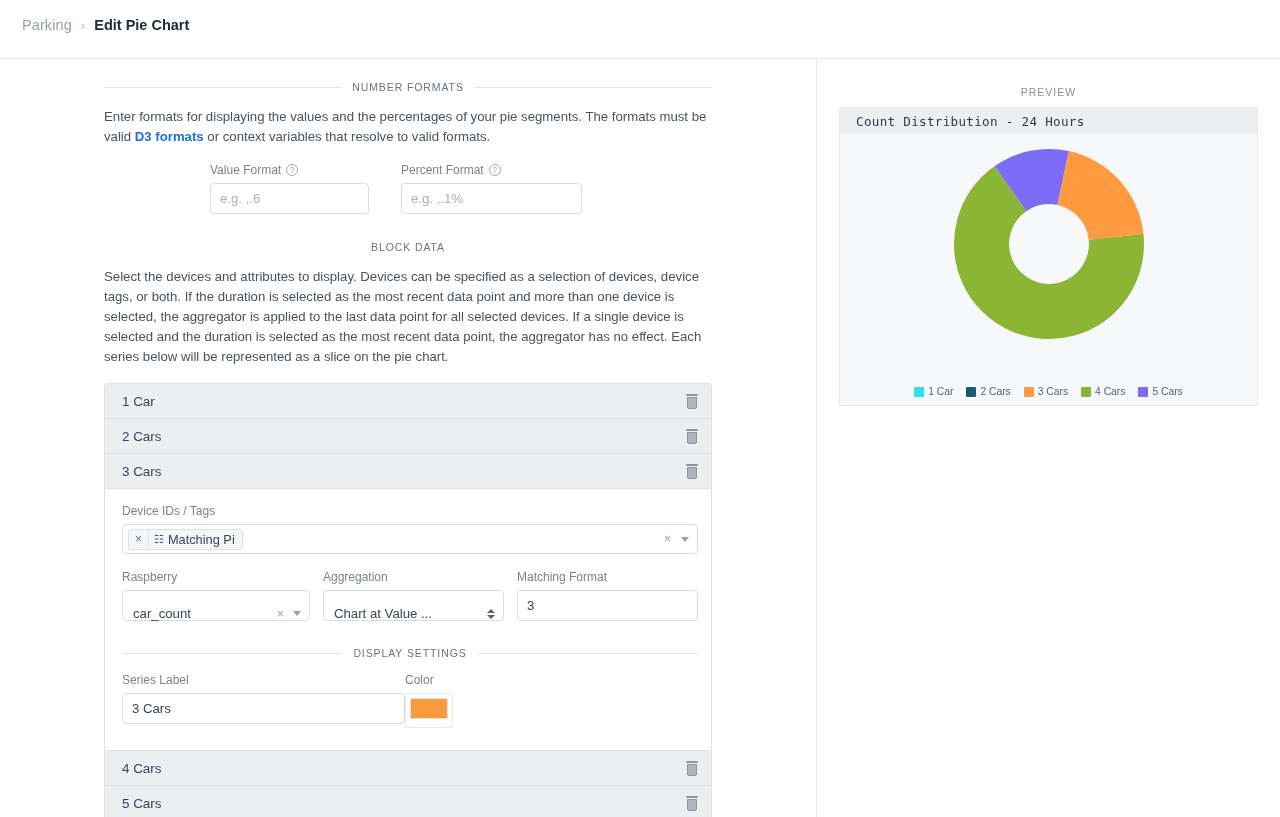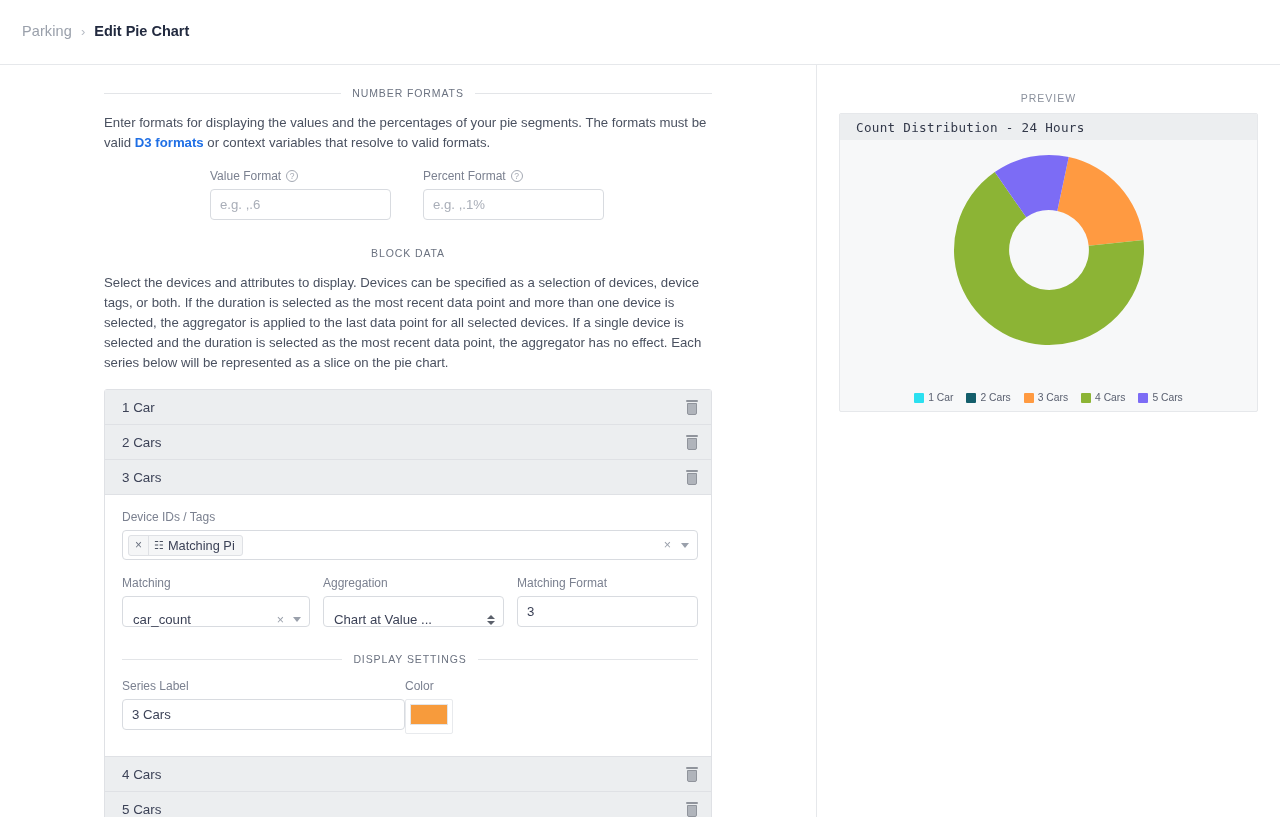--- a/index.html
+++ b/index.html
@@ -13,21 +13,20 @@
   }
 
   
   .topbar {
     height: 59px;
     border-bottom: 1px solid #e6e8eb;
     display: flex;
     align-items: center;
     padding: 0 0 8px 22px;
     background: #fff;
-    margin-top: 6px;
   }
   .crumb {
     font-size: 14.5px;
     color: #9aa0ab;
     letter-spacing: .1px;
   }
   .crumb-sep {
     font-size: 13px;
     color: #b6bbc4;
     margin: 0 9px;
@@ -336,21 +335,21 @@
       <p class="helptext">
         <span>Enter formats for displaying the values and the percentages of your pie segments. The formats must be valid </span><a href="#">D3 formats</a><span> or context variables that resolve to valid formats.</span>
       </p>
 
       <div class="field-row" style="margin-left:106px;">
         <div class="field">
           <span class="flabel">
             <span>Value Format</span>
             <span class="qmark">?</span>
           </span>
-          <input class="txtin" style="width: 181px;" type="text" placeholder="e.g. ,.6">
+          <input class="txtin" style="width: 159px;" type="text" placeholder="e.g. ,.6">
         </div>
         <div class="field">
           <span class="flabel">
             <span>Percent Format</span>
             <span class="qmark">?</span>
           </span>
           <input class="txtin" style="width: 181px;" type="text" placeholder="e.g. ,.1%">
         </div>
       </div>
 
@@ -401,21 +400,21 @@
                 </span>
               </span>
               <span class="ms-right">
                 <span class="ms-clear">×</span>
                 <span class="caret"></span>
               </span>
             </div>
 
             <div class="three-col">
               <div class="col-attr">
-                <div class="flabel">Matching</div>
+                <div class="flabel">Raspberry</div>
                 <div class="selectish">
                   <span class="val">car_count</span>
                   <span class="sel-x">×</span>
                   <span class="caret"></span>
                 </div>
               </div>
 
               <div class="col-agg">
                 <div class="flabel">Aggregation</div>
                 <div class="selectish">

